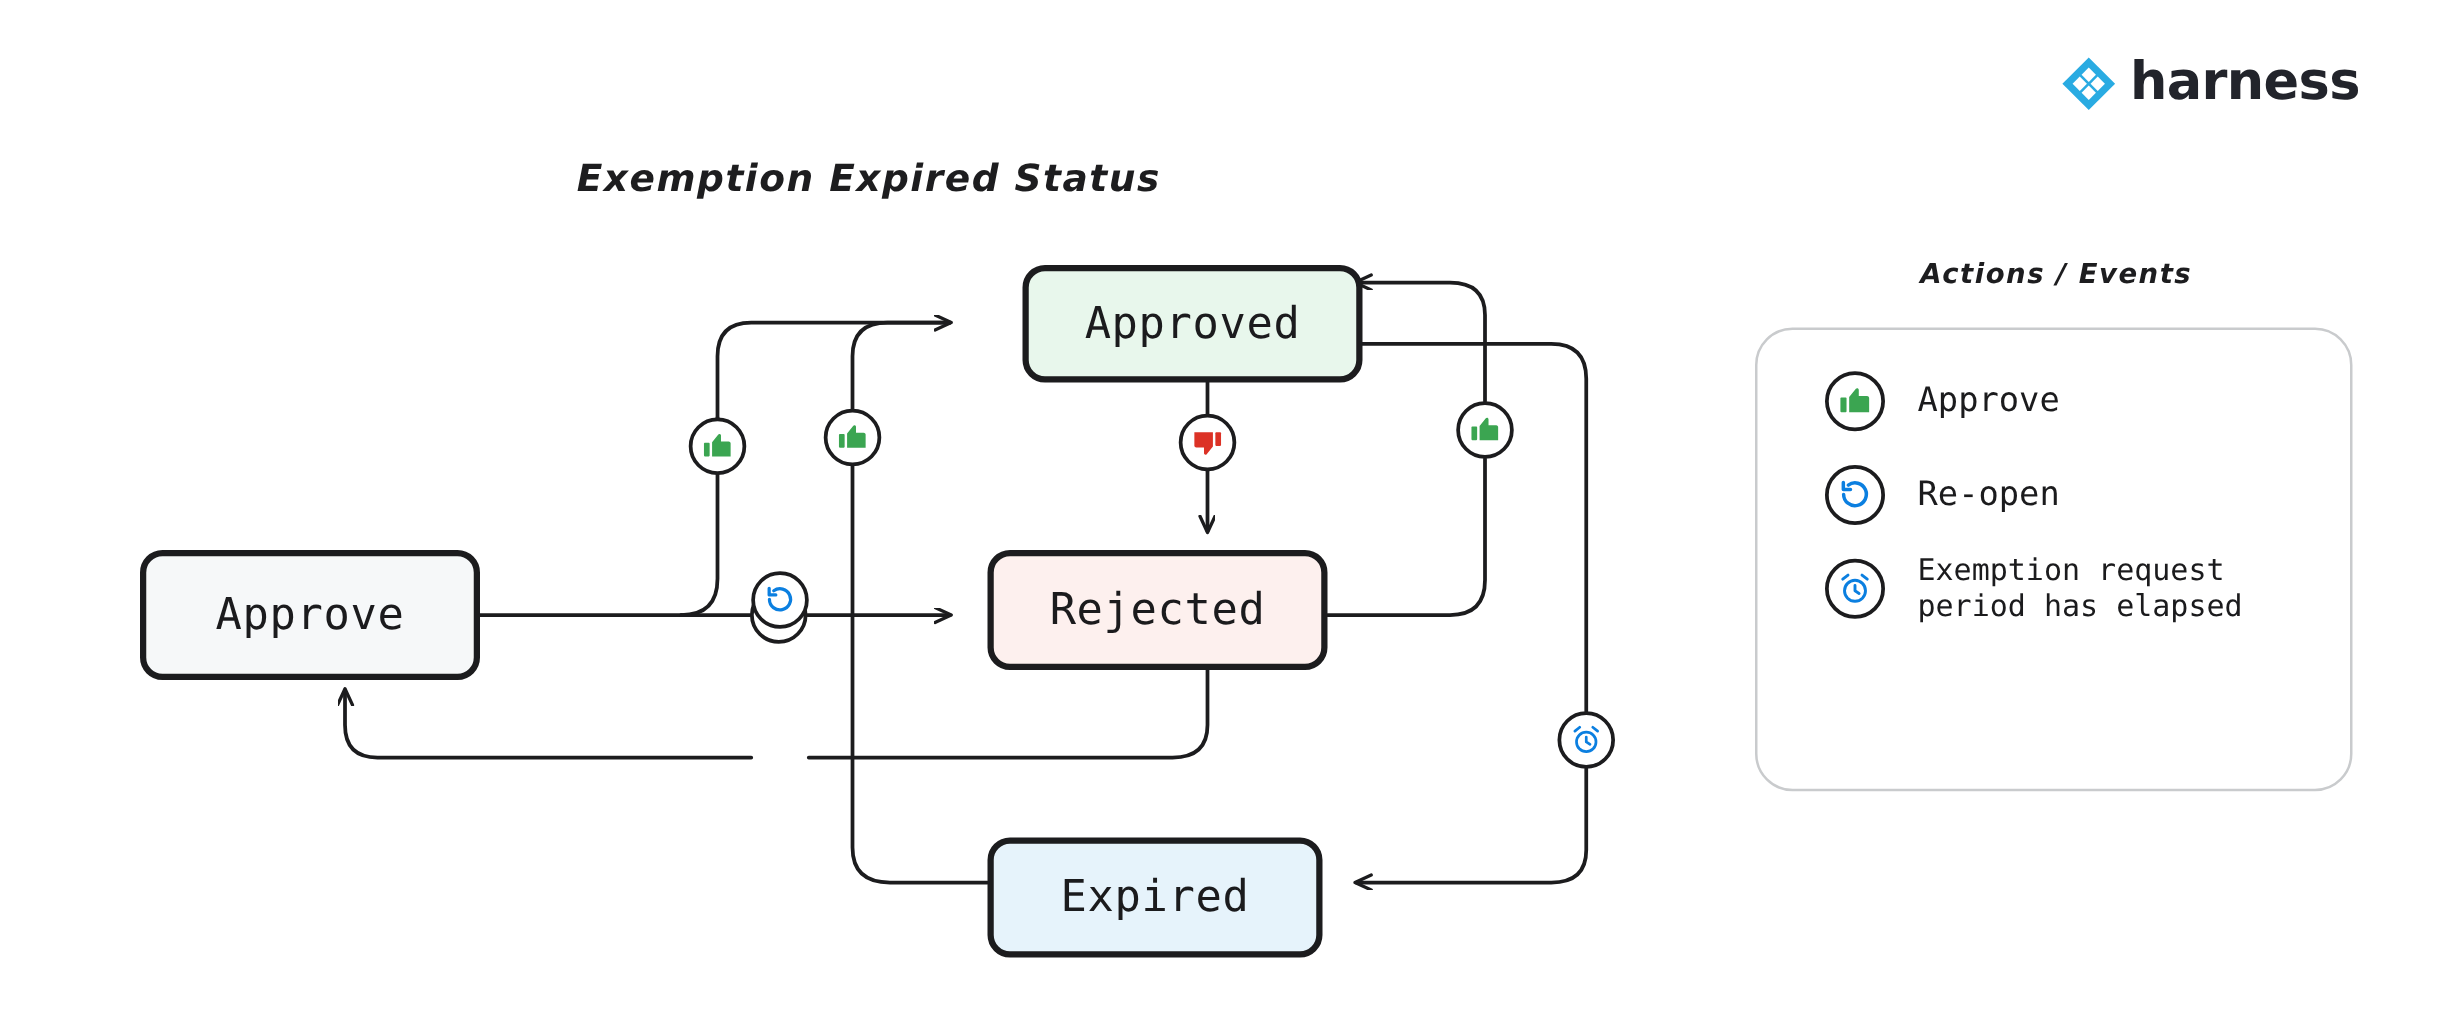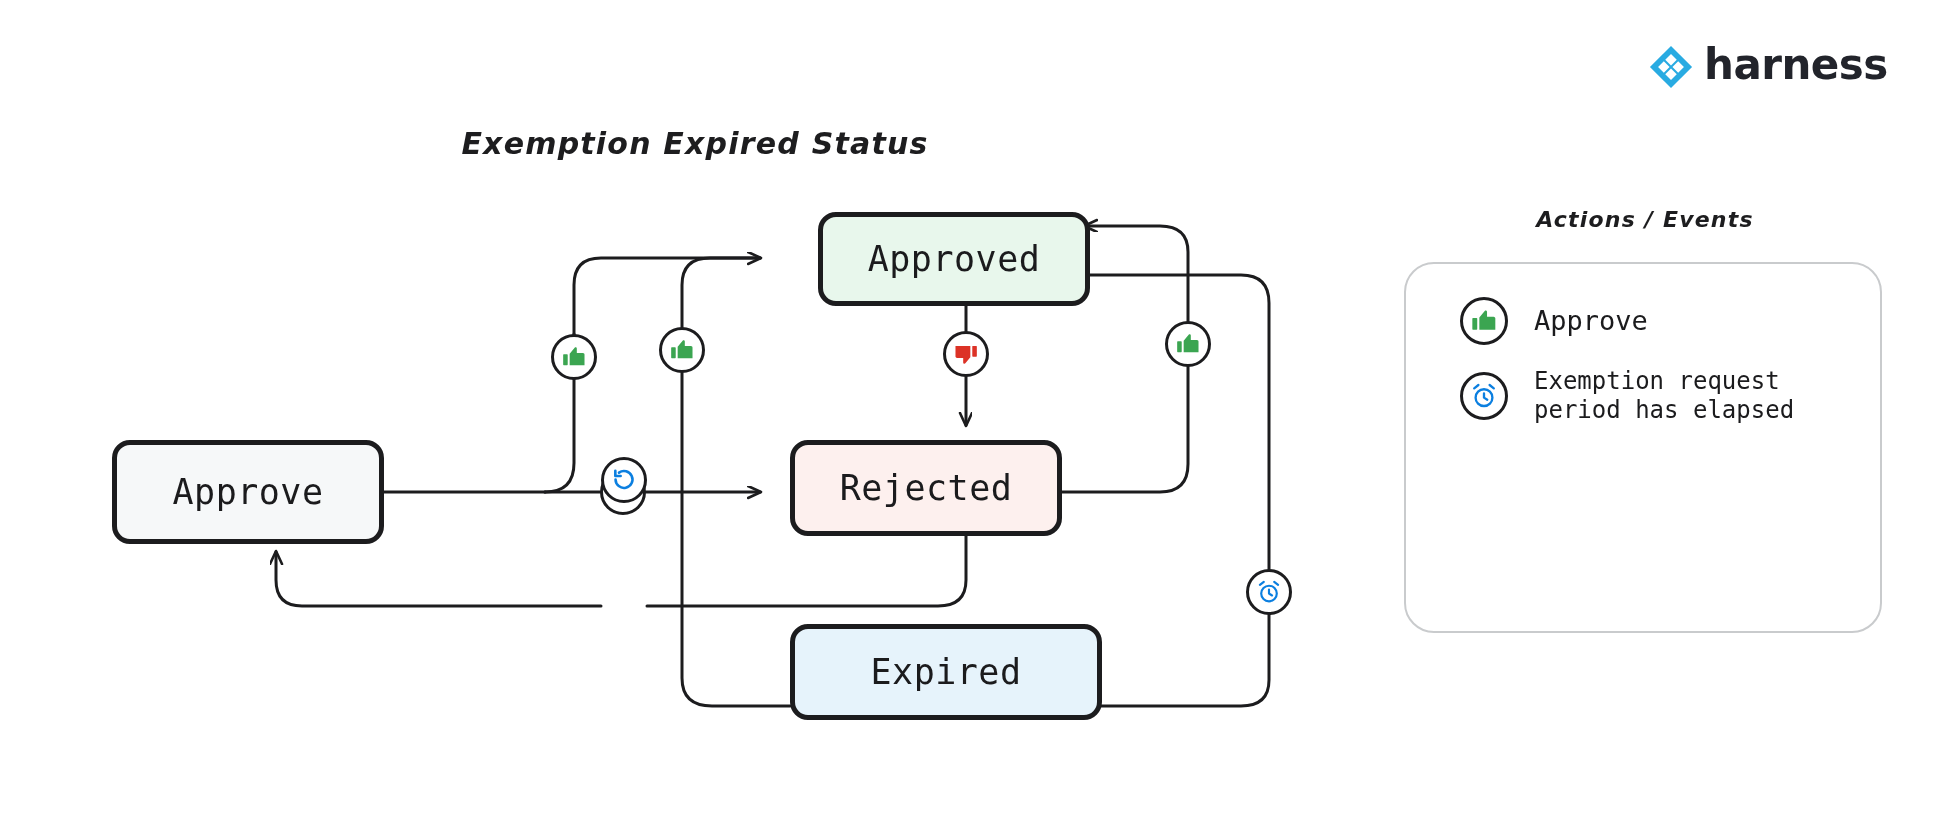--- a/index.html
+++ b/index.html
@@ -76,21 +76,21 @@
     justify-content: center;
     box-sizing: border-box;
     font-family: "DejaVu Sans Mono", monospace;
     font-size: 35px;
     color: #1b1b1d;
     letter-spacing: 0.5px;
   }
   #node-pending  { left: 112px; top: 440px; width: 272px; height: 104px; background: #f6f8f9; }
   #node-approved { left: 790px; top: 212px; width: 272px; height: 94px;  background: #e8f7ec; margin-left: 28px; }
   #node-rejected { left: 790px; top: 440px; width: 272px; height: 96px;  background: #fdf0ee; }
-  #node-expired  { left: 790px; top: 624px; width: 312px; height: 96px;  background: #e6f3fb; }
+  #node-expired  { left: 790px; top: 670px; width: 268px; height: 96px;  background: #e6f3fb; }
 
   
   .edge-badge {
     position: absolute;
     width: 46px; height: 46px;
     border-radius: 50%;
     background: #ffffff;
     border: 3px solid #1c1c1e;
     box-sizing: border-box;
     display: flex;
@@ -256,20 +256,29 @@
     <span class="legend-icon">
       <svg viewBox="0 0 24 24" fill="#3ba551">
         <rect x="2" y="9.5" width="4.2" height="10" rx="0.6"></rect>
         <path d="M8 19.5 L8 9 L12.6 3.4 C13.3 2.6 14.6 3.1 14.6 4.2 L14.6 8.4 L20.2 8.4 C21.2 8.4 21.9 9.3 21.7 10.2 L21.7 19.5 Z"></path>
       </svg>
     </span>
     <span class="legend-label">Approve</span>
   </div>
 
 
+  <div class="legend-item">
+    <span class="legend-icon">
+      <svg viewBox="0 0 24 24" fill="none" stroke="#0b7fe0" stroke-width="2.4" stroke-linecap="round" stroke-linejoin="round">
+        <path d="M4.2 11.6 A7.8 7.8 0 1 0 7.4 5.2"></path>
+        <path d="M4 3.4 L4 8.3 L8.9 8.3"></path>
+      </svg>
+    </span>
+    <span class="legend-label">Re-open</span>
+  </div>
 
   <div class="legend-item">
     <span class="legend-icon">
       <svg viewBox="0 0 24 24" fill="none" stroke="#0b7fe0" stroke-width="2" stroke-linecap="round" stroke-linejoin="round">
         <circle cx="12" cy="13.4" r="7.2"></circle>
         <path d="M12 9.8 L12 13.4 L14.8 15.2"></path>
         <path d="M3.6 5.4 L7.2 2.6"></path>
         <path d="M20.4 5.4 L16.8 2.6"></path>
       </svg>
     </span>

